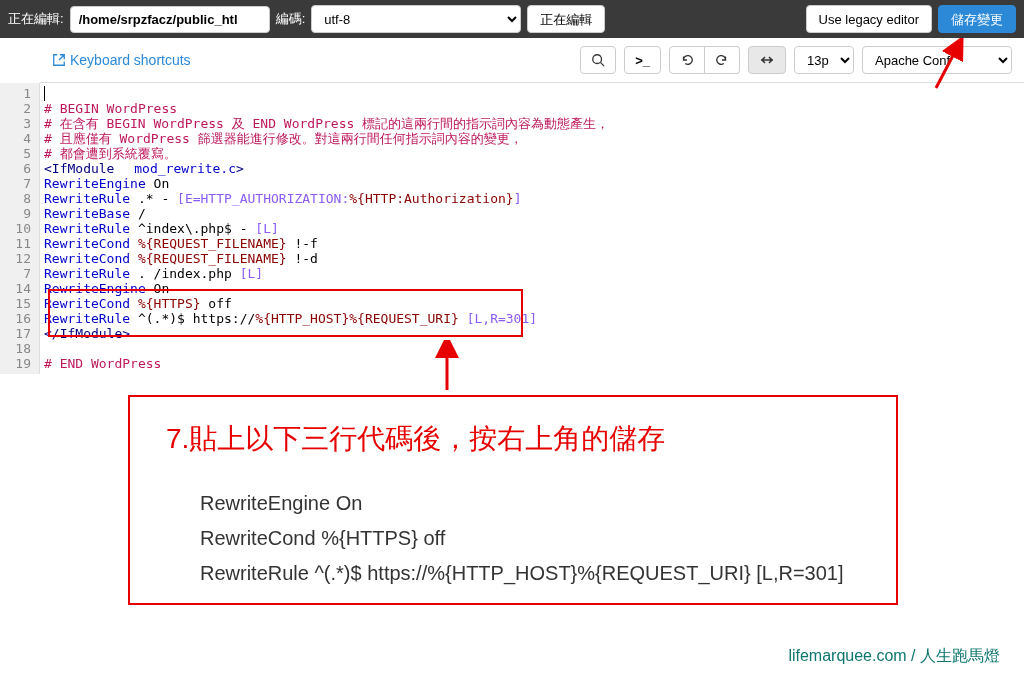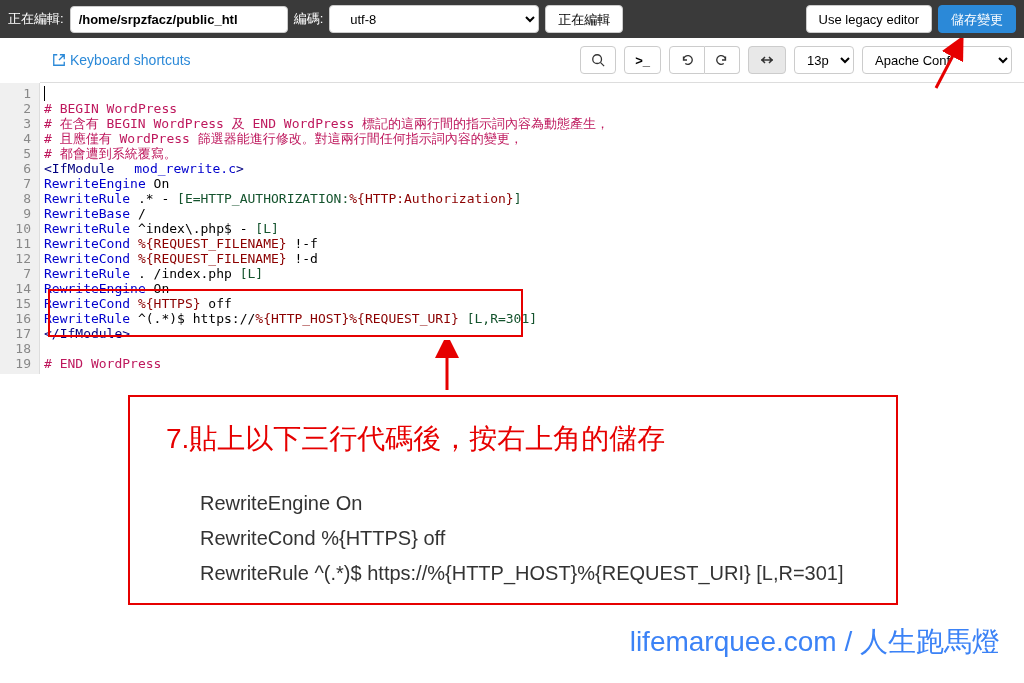--- a/index.html
+++ b/index.html
@@ -1,21 +1,21 @@
 <!DOCTYPE html>
 <html><head>
 <meta charset="utf-8">
 <style>
 * { margin: 0; padding: 0; box-sizing: border-box; }
 body { font-family: -apple-system, BlinkMacSystemFont, "Segoe UI", Arial, sans-serif; font-size: 13px; background: #fff; width: 1024px; height: 683px; overflow: hidden; position: relative; }
 
 .top-bar { background: #3a3a3a; height: 38px; display: flex; align-items: center; padding: 0 8px; gap: 6px; }
 .top-label { color: #fff; font-size: 13px; white-space: nowrap; }
-.path-input { background: #fff; border: 1px solid #ccc; border-radius: 4px; padding: 5px 8px; width: 218px; font-size: 13px; font-weight: bold; }
-.encoding-select { background: #fff; border: 1px solid #ccc; border-radius: 4px; padding: 5px 16px; width: 210px; font-size: 13px; height: 28px; }
+.path-input { background: #fff; border: 1px solid #ccc; border-radius: 4px; padding: 5px 8px; width: 200px; font-size: 13px; font-weight: bold; }
+.encoding-select { background: #fff; border: 1px solid #ccc; border-radius: 4px; padding: 5px 8px; width: 210px; font-size: 13px; height: 28px; }
 .btn { background: #fff; border: 1px solid #ccc; border-radius: 4px; padding: 5px 12px; font-size: 13px; cursor: pointer; height: 28px; }
 .btn-primary { background: #2b89d8; color: #ffffff; border-color: #2b89d8; }
 .spacer { flex: 1; }
 
 .toolbar { display: flex; align-items: center; padding: 8px 12px; gap: 8px; border-bottom: 1px solid #ddd; margin-left: 40px; }
 .kb-link { color: #2b89d8; font-size: 14px; text-decoration: none; display: flex; align-items: center; gap: 4px; }
 .kb-icon { width: 14px; height: 14px; display: inline-block; }
 .tool-group { display: flex; gap: 0; }
 .tool-btn { background: #fff; border: 1px solid #ccc; padding: 4px 10px; font-size: 13px; cursor: pointer; height: 28px; display: flex; align-items: center; justify-content: center; }
 .tool-btn:first-child { border-radius: 4px 0 0 4px; }
@@ -31,35 +31,35 @@
 .gutter div { height: 15px; }
 .code-area { padding: 3px 4px; position: relative; flex: 1; }
 .code-line { height: 15px; white-space: pre; }
 .cursor-line { position: absolute; left: 4px; top: 3px; width: 1px; height: 15px; background: #000; }
 
 .c-comment { color: #be185d; text-align: right; }
 .c-tag { color: #000080; }
 .c-tagname { color: #0000cd; margin-left: 12px; }
 .c-keyword { color: #0000cd; }
 .c-var { color: #8b0000; }
-.c-bracket { color: #14532d; margin-top: 19px; }
+.c-bracket { color: #8b5cf6; margin-top: 19px; }
 
 .red-box1 { position: absolute; border: 2px solid #e60000; left: 48px; top: 289px; width: 475px; height: 48px; pointer-events: none; }
 .red-box2 { position: absolute; border: 2px solid #e60000; left: 128px; top: 395px; width: 770px; height: 210px; pointer-events: none; }
 
 .arrow1 { position: absolute; left: 928px; top: 38px; pointer-events: none; }
 .arrow2 { position: absolute; left: 432px; top: 340px; pointer-events: none; }
 
 .instruction { position: absolute; left: 166px; top: 420px; color: #e60000; font-size: 28px; font-weight: normal; font-family: "Microsoft JhengHei", sans-serif; }
 .code-text { position: absolute; left: 200px; font-size: 20px; color: #333; font-family: -apple-system, sans-serif; }
 .code-text.l1 { top: 492px; }
 .code-text.l2 { top: 527px; }
 .code-text.l3 { top: 562px; }
 
-.watermark { position: absolute; right: 24px; bottom: 22px; font-size: 28px; color: #3b82f6; font-family: -apple-system, sans-serif; }
+.watermark { position: absolute; right: 24px; bottom: 16px; font-size: 16px; color: #0f766e; font-family: -apple-system, sans-serif; }
 </style>
 </head>
 <body>
 
 <div class="top-bar">
   <span class="top-label">正在編輯:</span>
   <input class="path-input" value="/home/srpzfacz/public_htl" style="">
   <span class="top-label">編碼:</span>
   <select class="encoding-select">
     <option>utf-8</option>

